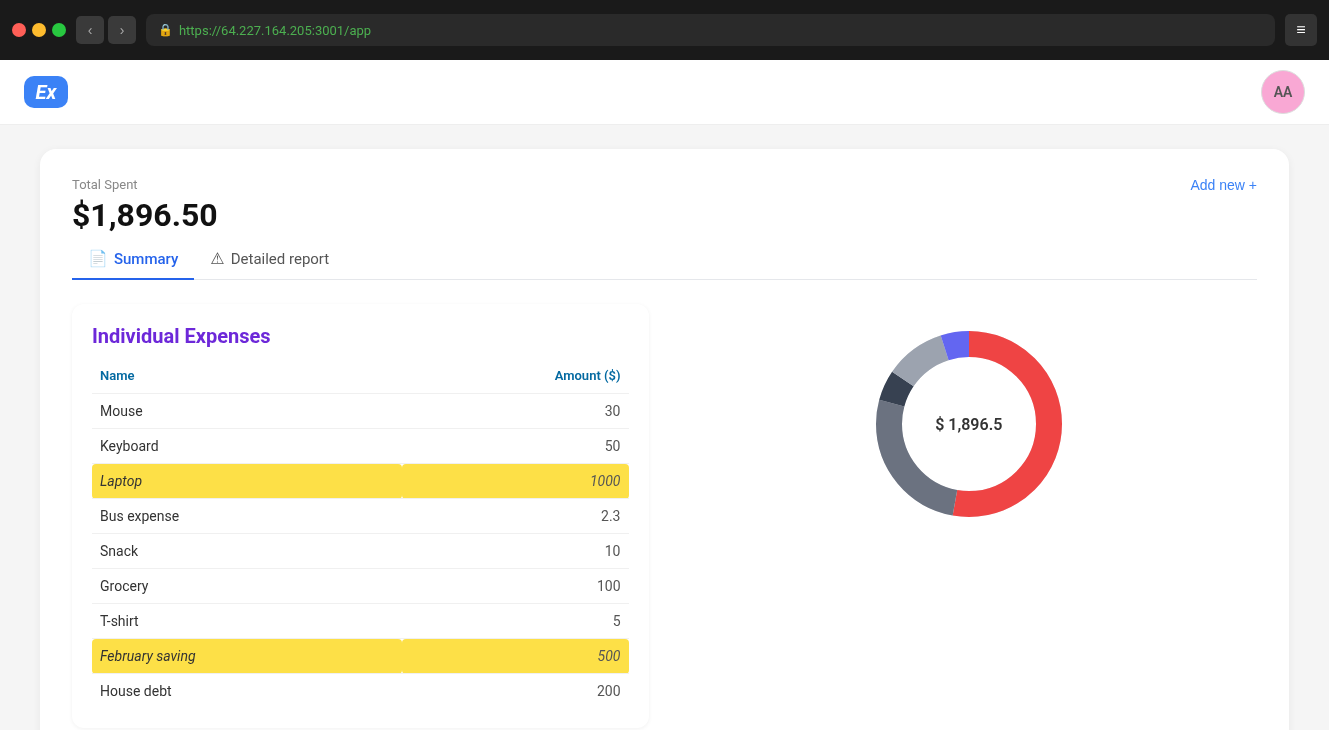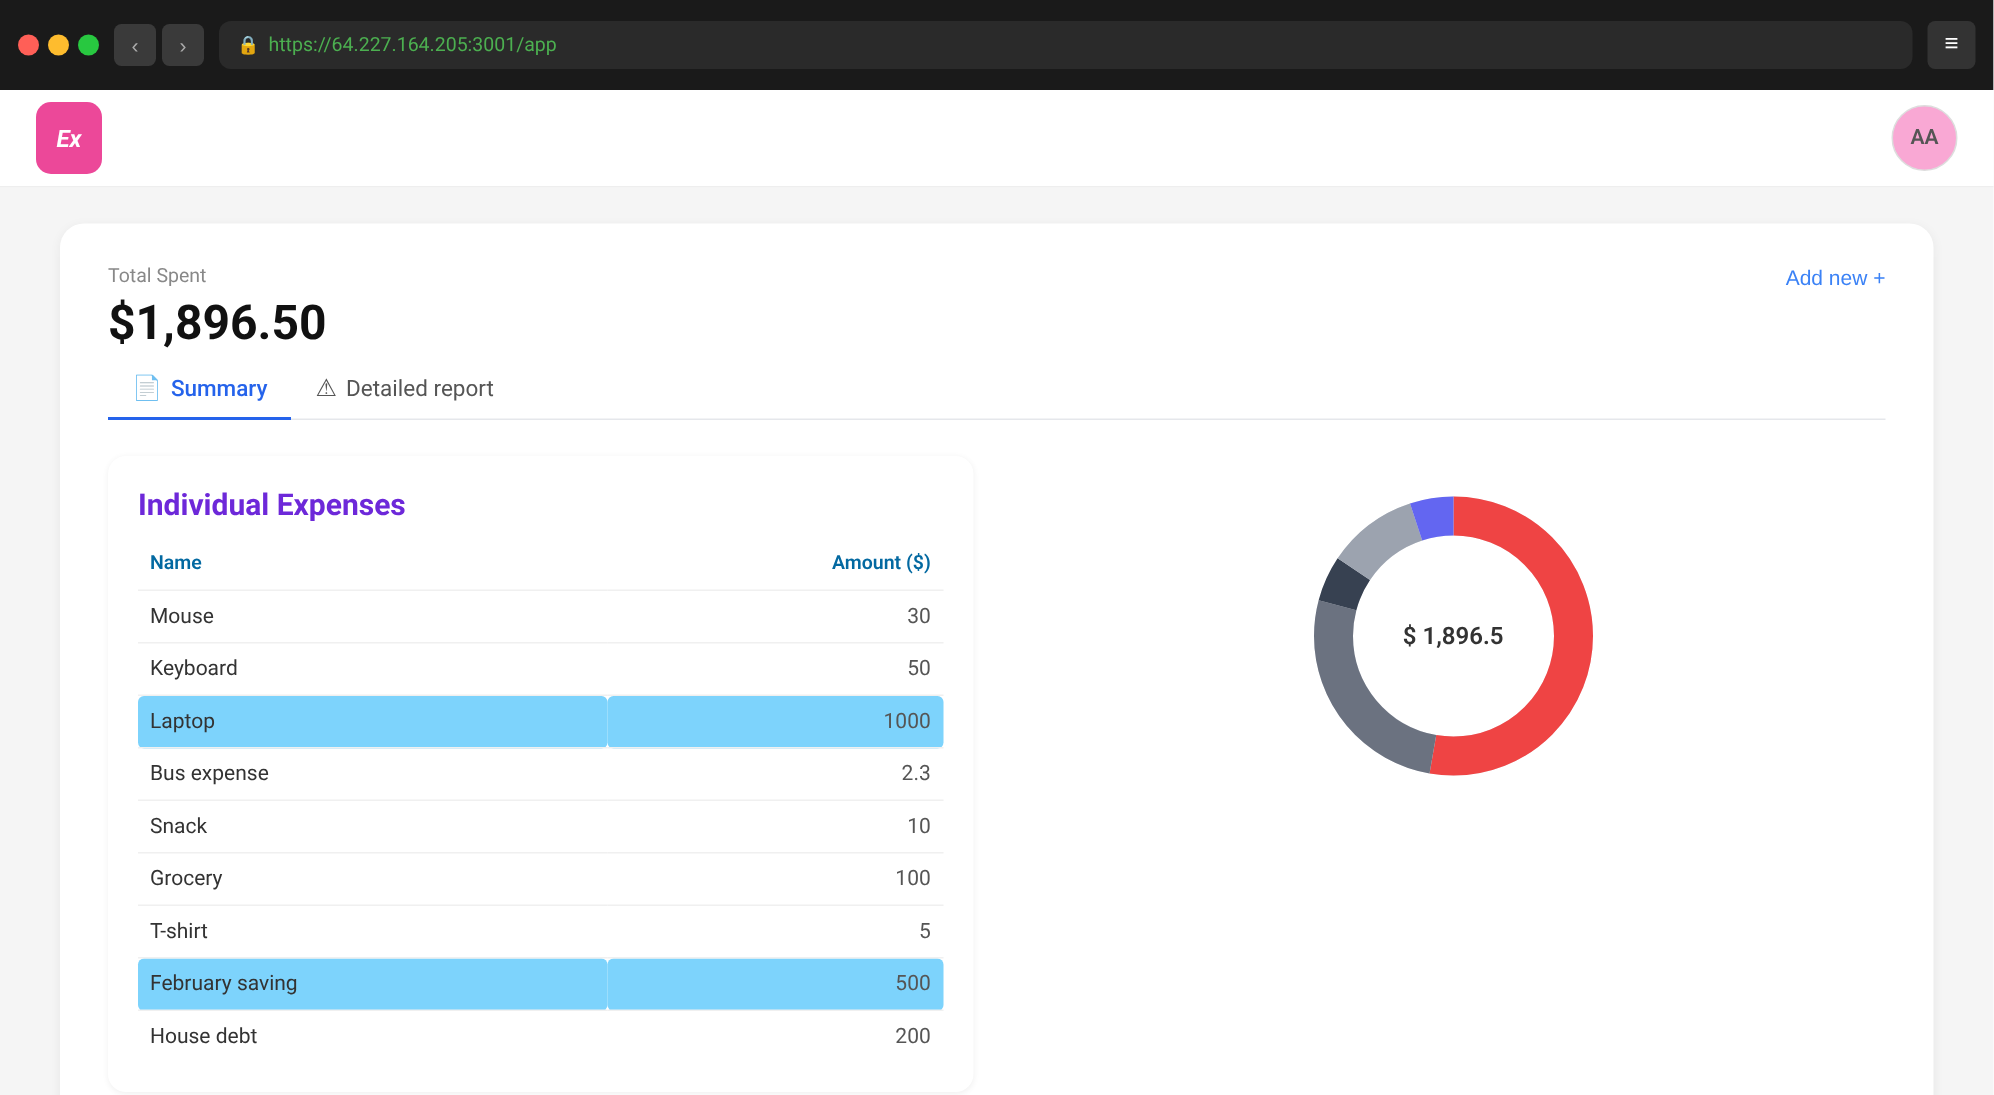--- a/index.html
+++ b/index.html
@@ -80,26 +80,26 @@
     .top-nav {
       background: #fff;
       height: 65px;
       display: flex;
       align-items: center;
       justify-content: space-between;
       padding: 0 24px;
       border-bottom: 1px solid #eee;
     }
     .logo-box {
-      width: 44px; height: 48px;
-      background: #ec4899;
+      width: 44px; height: 32px;
+      background: #3b82f6;
       border-radius: 10px;
       display: flex; align-items: center; justify-content: center;
       color: #fff;
-      font-size: 16px;
+      font-size: 20px;
       font-weight: bold;
       font-style: italic;
     }
     .avatar {
       width: 44px; height: 44px;
       border-radius: 50%;
       background: #f9a8d4;
       display: flex; align-items: center; justify-content: center;
       font-weight: 600;
       font-size: 14px;
@@ -207,22 +207,23 @@
     }
     .expenses-table th:last-child { text-align: right; }
     .expenses-table td {
       font-size: 14px;
       color: #333;
       padding: 9px 8px;
       border-top: 1px solid #f0f0f0;
     }
     .expenses-table td:last-child { text-align: right; color: #555; }
     .expenses-table tr.highlighted td {
-      background: #7dd3fc;
+      background: #fde047;
       border-radius: 4px;
+      font-style: italic;
     }
 
     
     .chart-panel {
       display: flex;
       align-items: center;
       justify-content: center;
       padding: 20px;
     }
     .donut-container {

